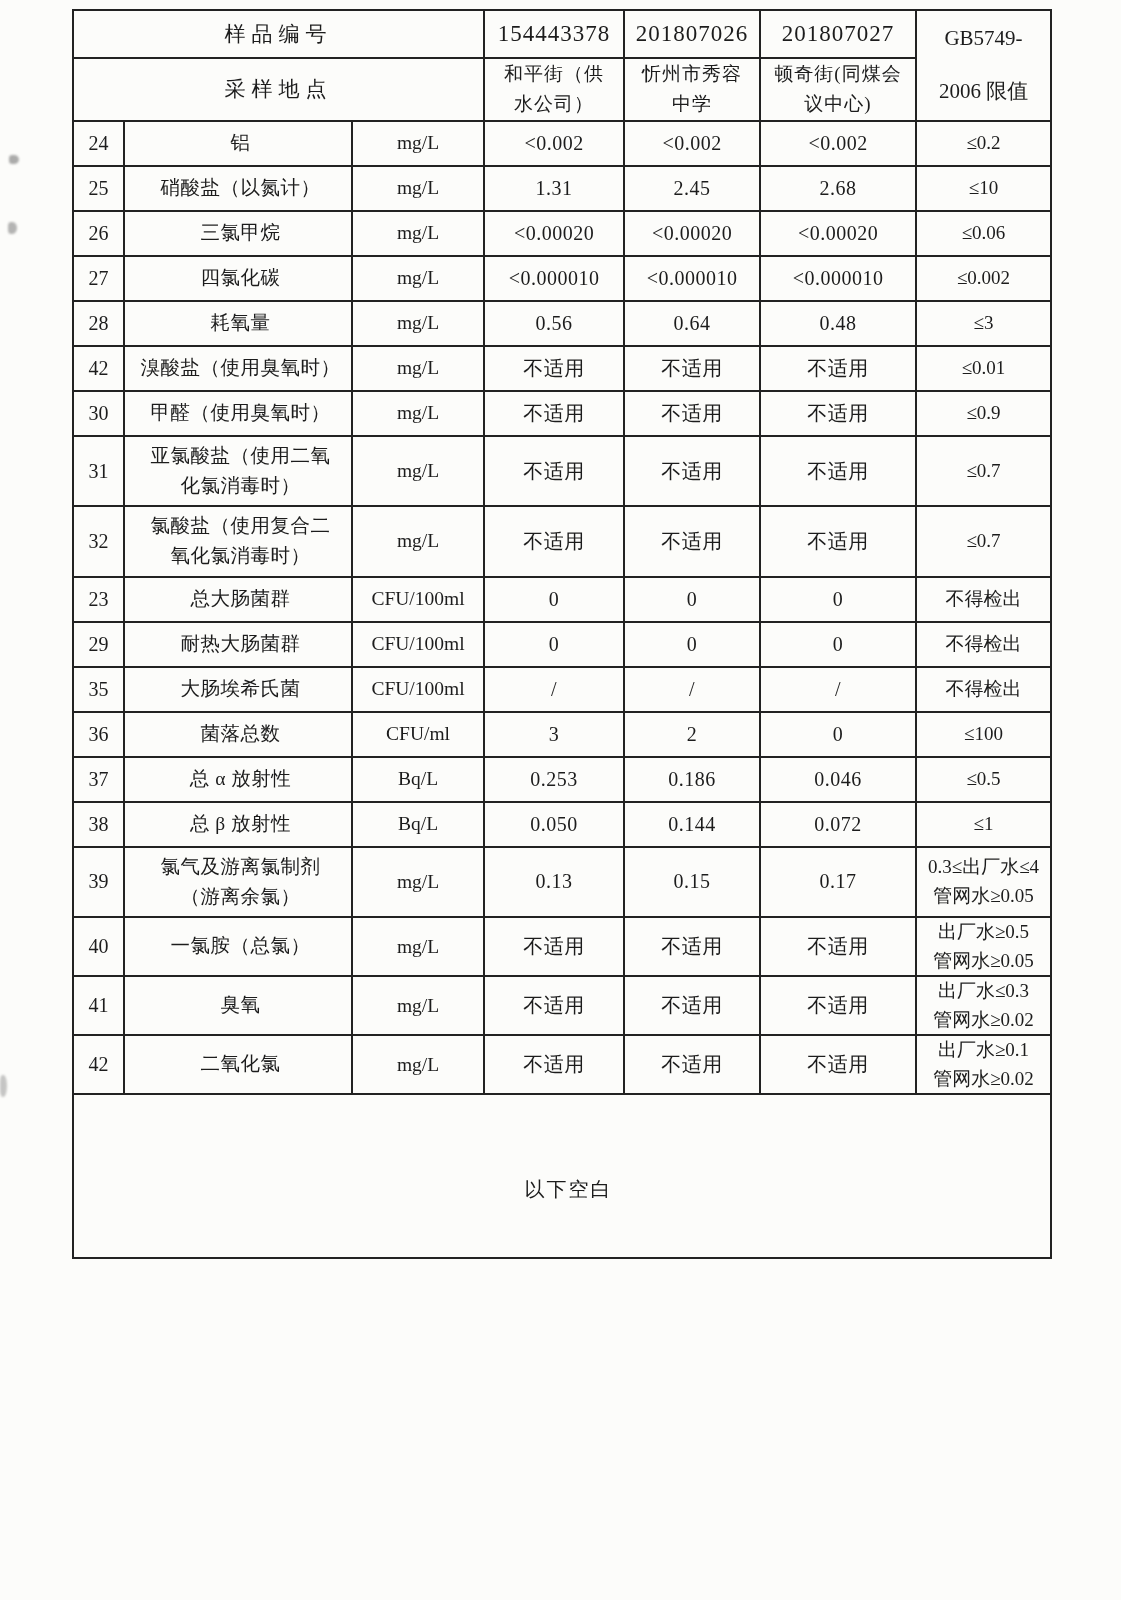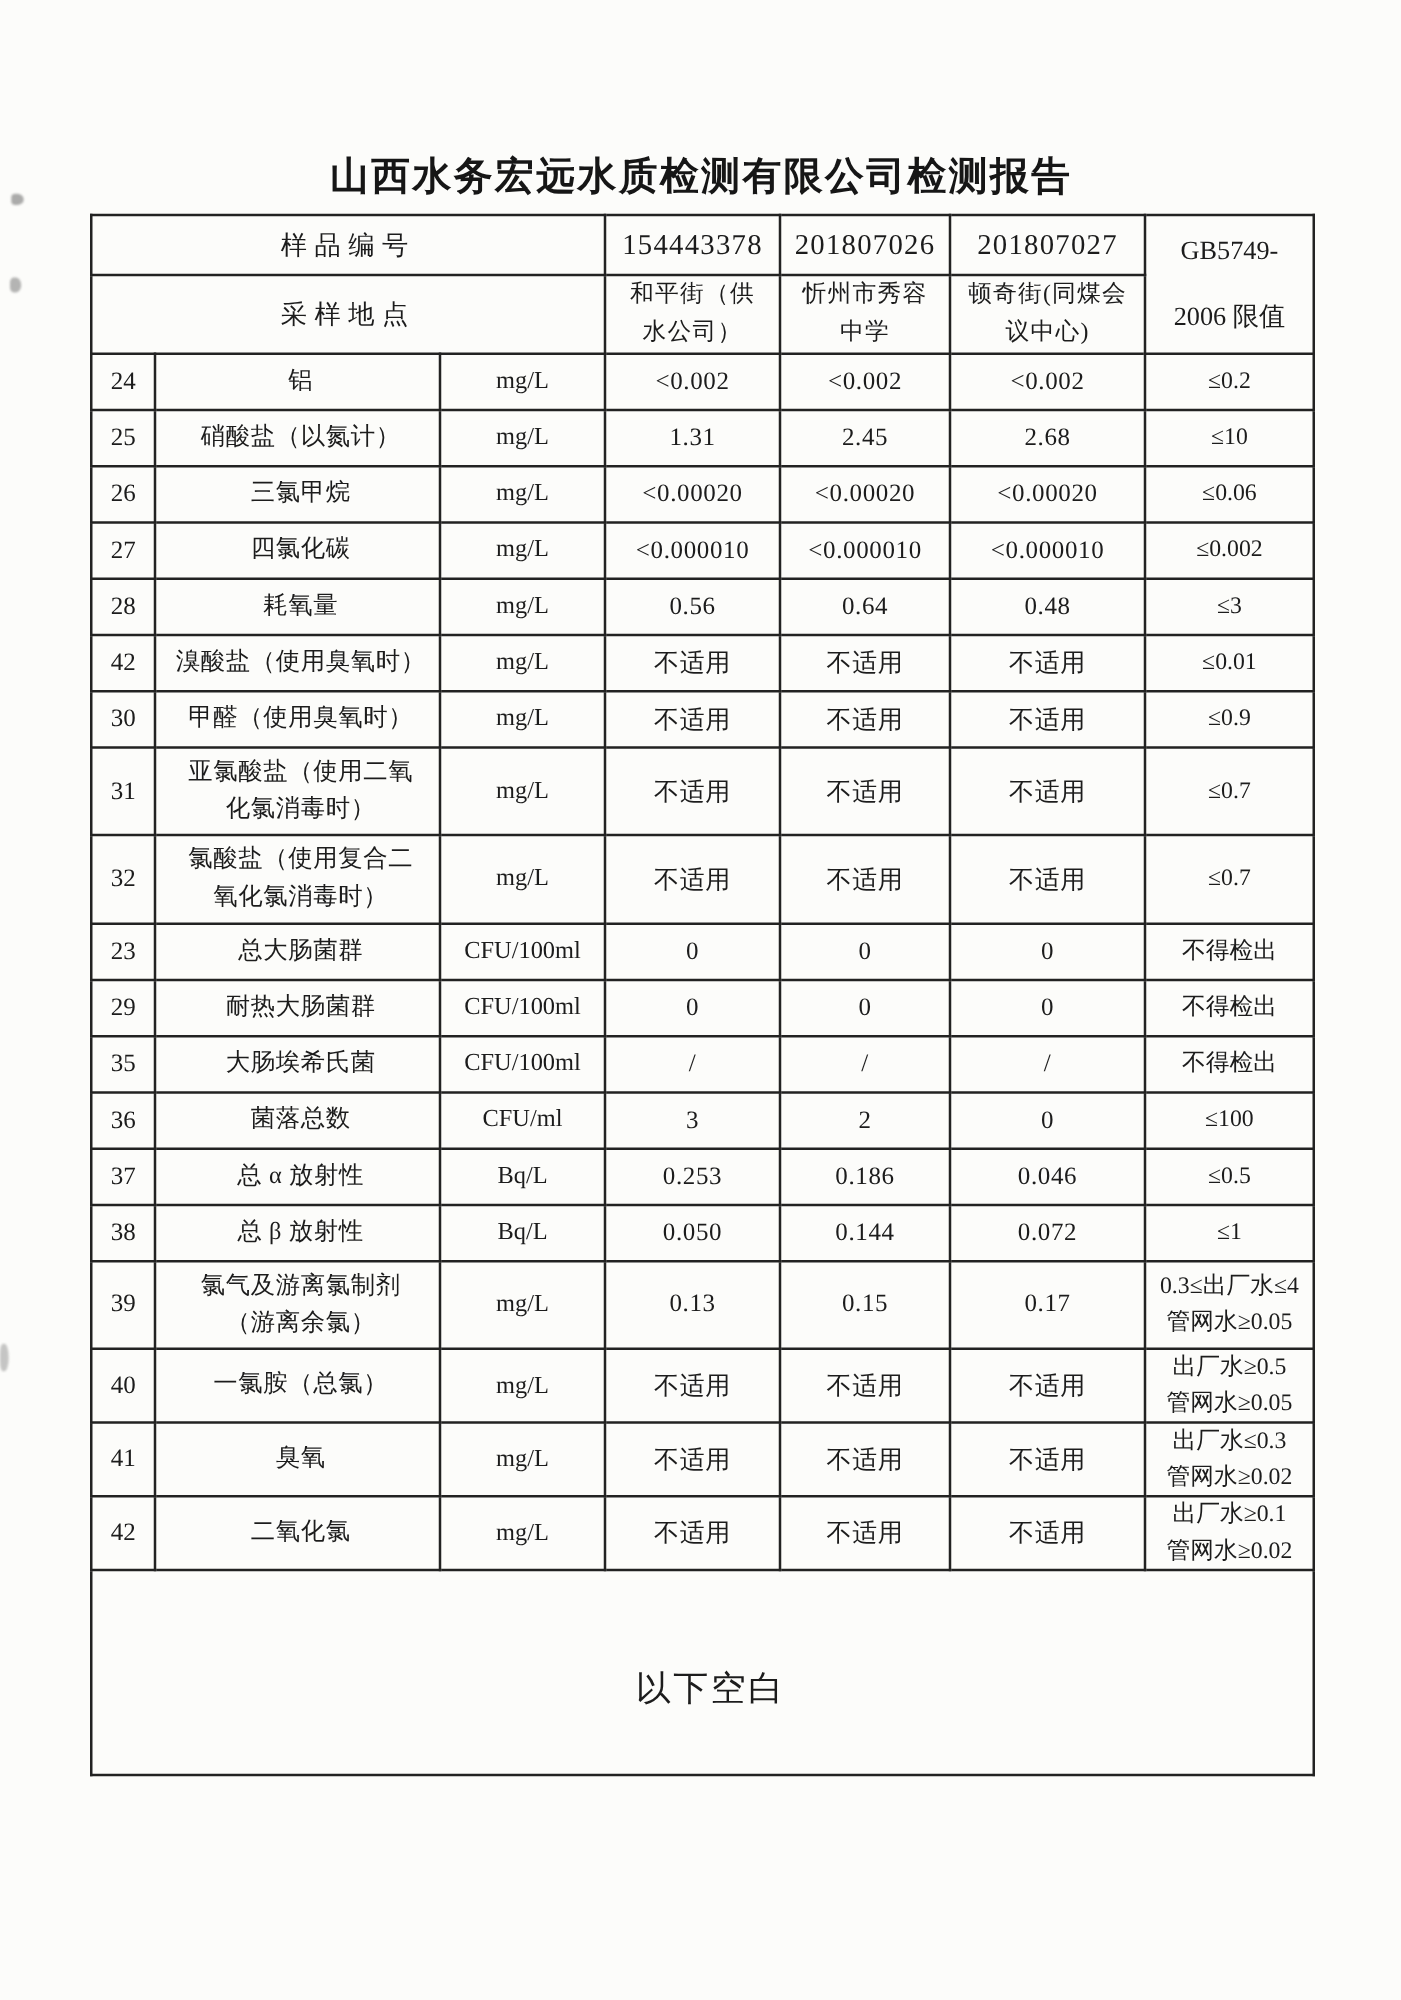--- a/index.html
+++ b/index.html
@@ -93,35 +93,34 @@
     font-size: 19px;
     white-space: pre-line;
     line-height: 1.5;
     letter-spacing: 0px;
   }
   .footer-cell {
     height: 164px;
     text-align: left;
     vertical-align: top;
     padding: 26px 0 0 13px;
-    font-size: 28px;
+    font-size: 20px;
     letter-spacing: 2px;
   }
 </style>
 </head>
 <body>
 
 <div class="page">
   <div class="scan-smudge smudge-1"></div>
   <div class="scan-smudge smudge-2"></div>
   <div class="scan-smudge smudge-3"></div>
 
   <div class="content">
 
-    <div class="doc-title">山西水务宏远水质检测有限公司检测报告</div>
 
 
     <table class="report-table">
       <colgroup>
         <col class="c-no">
           <col class="c-name">
           <col class="c-unit">
         <col class="c-s1">
           <col class="c-s2">
           <col class="c-s3">

